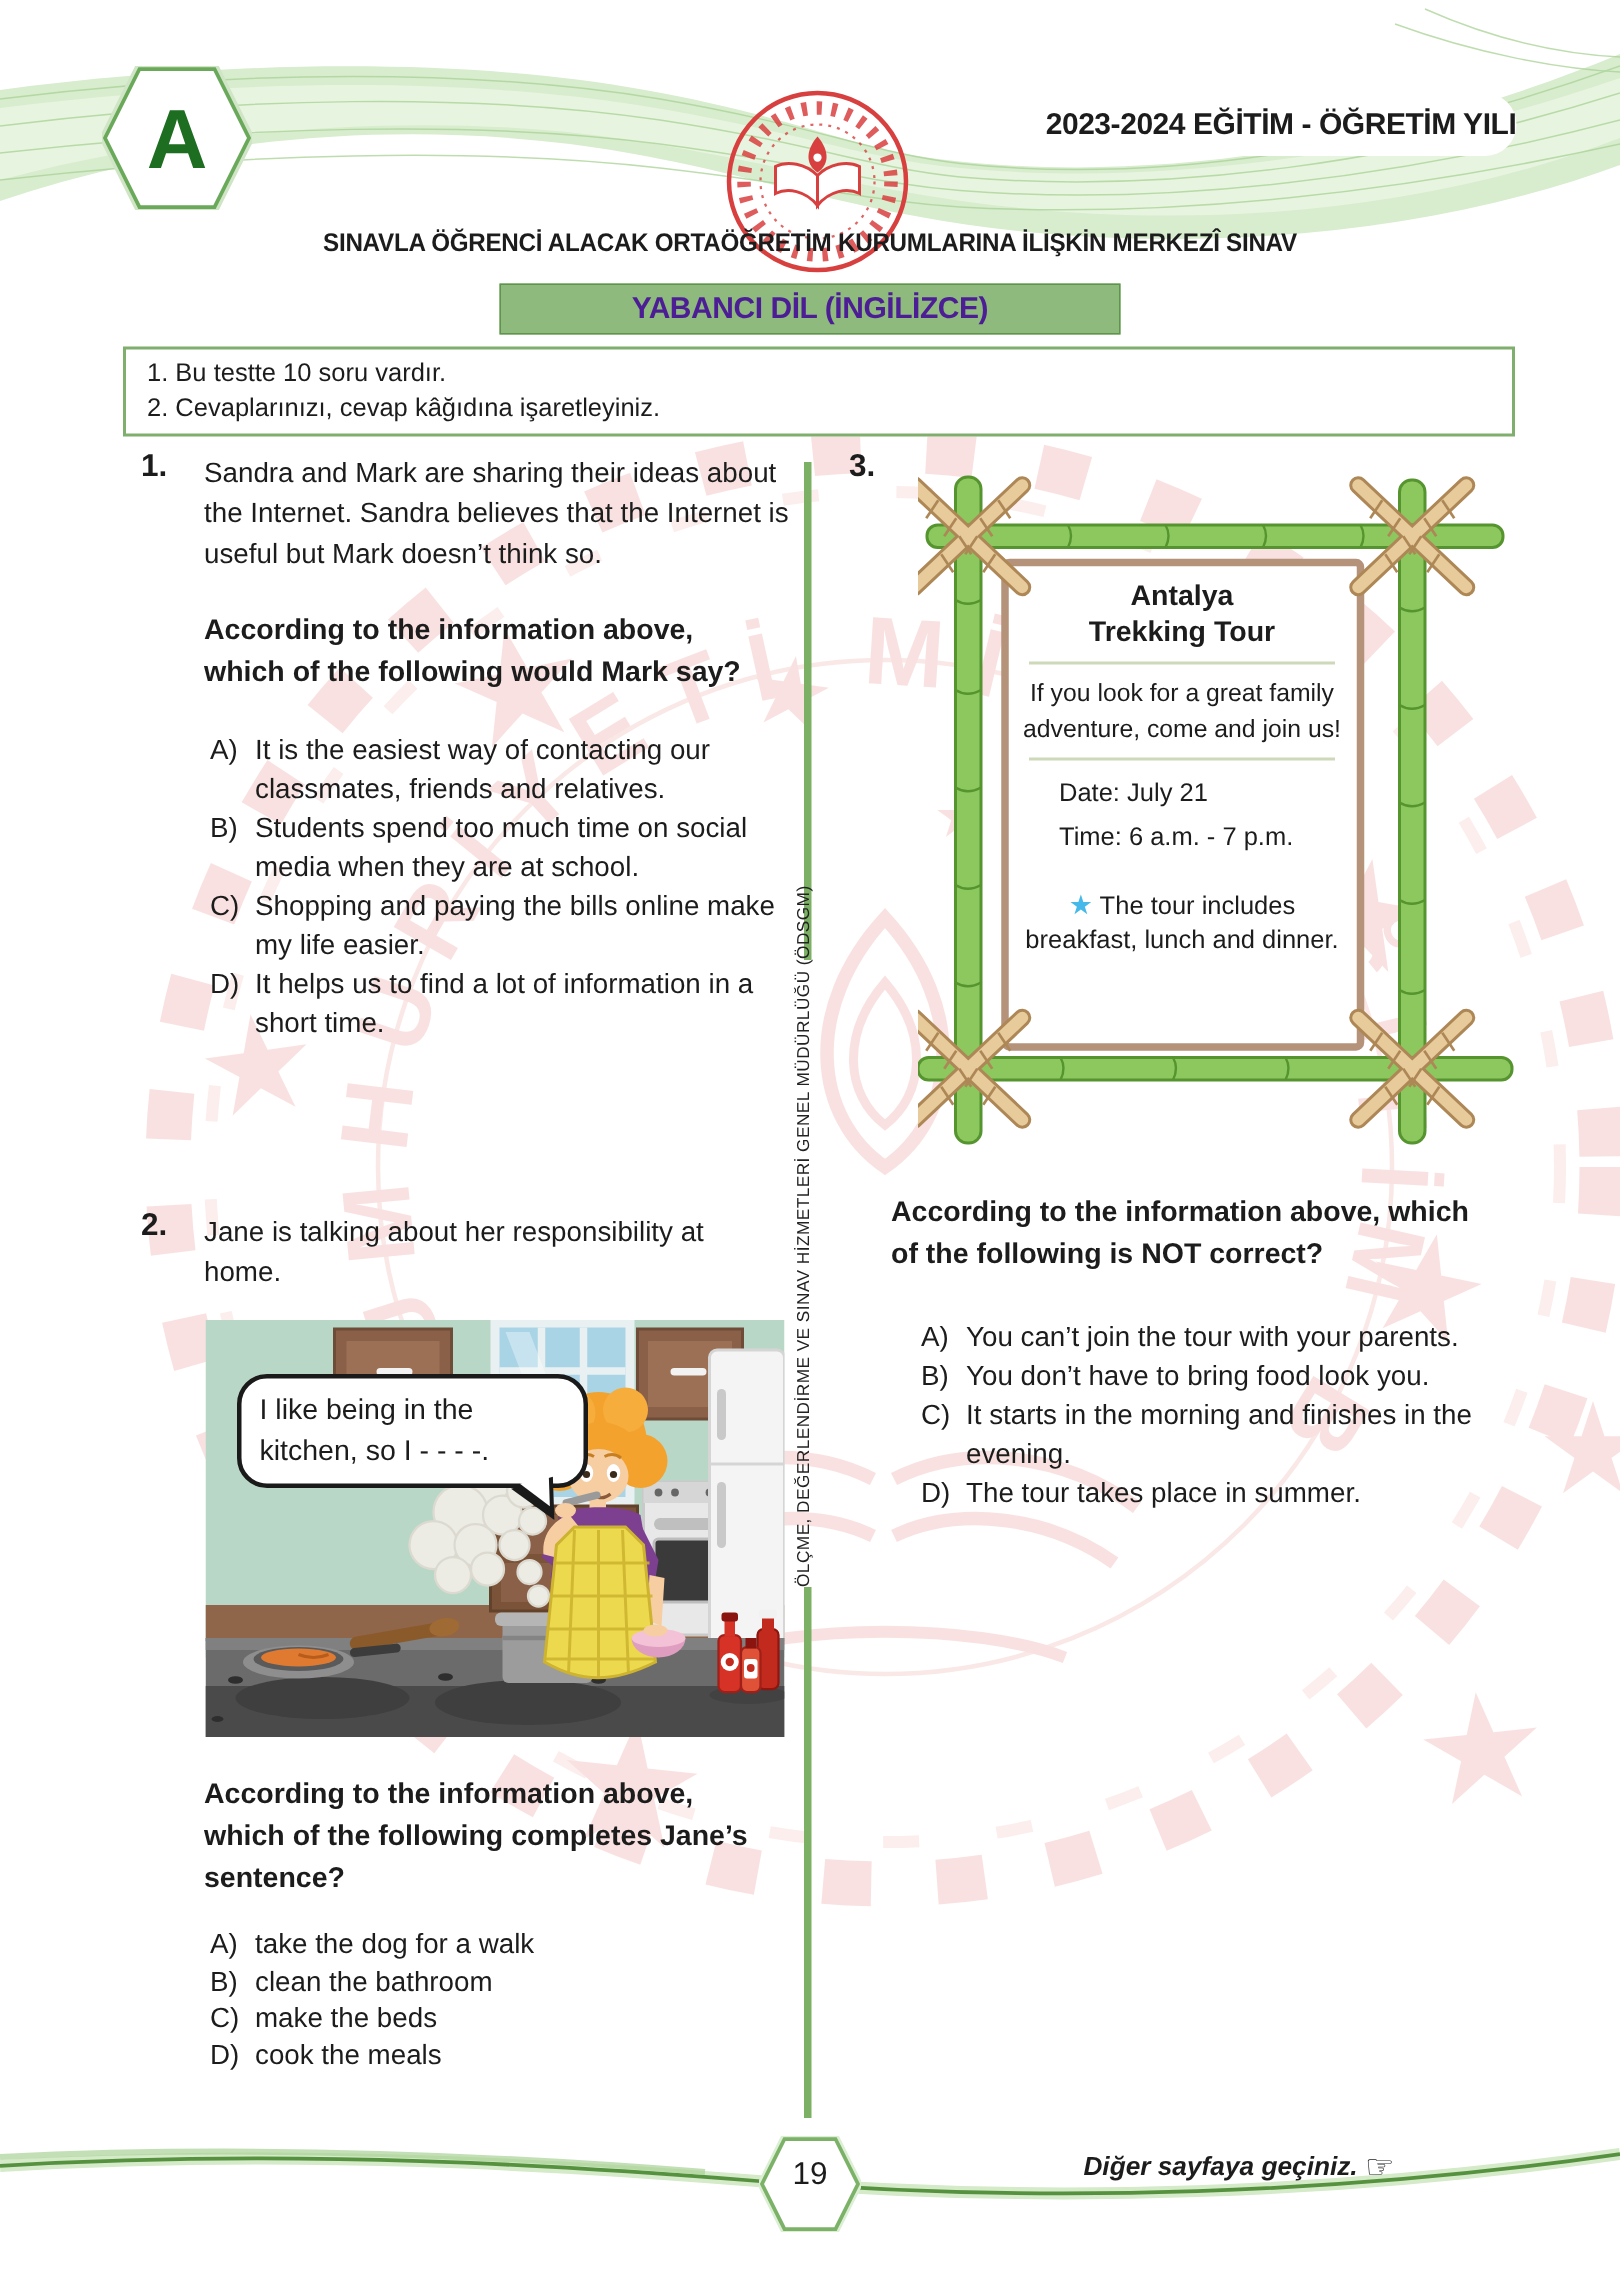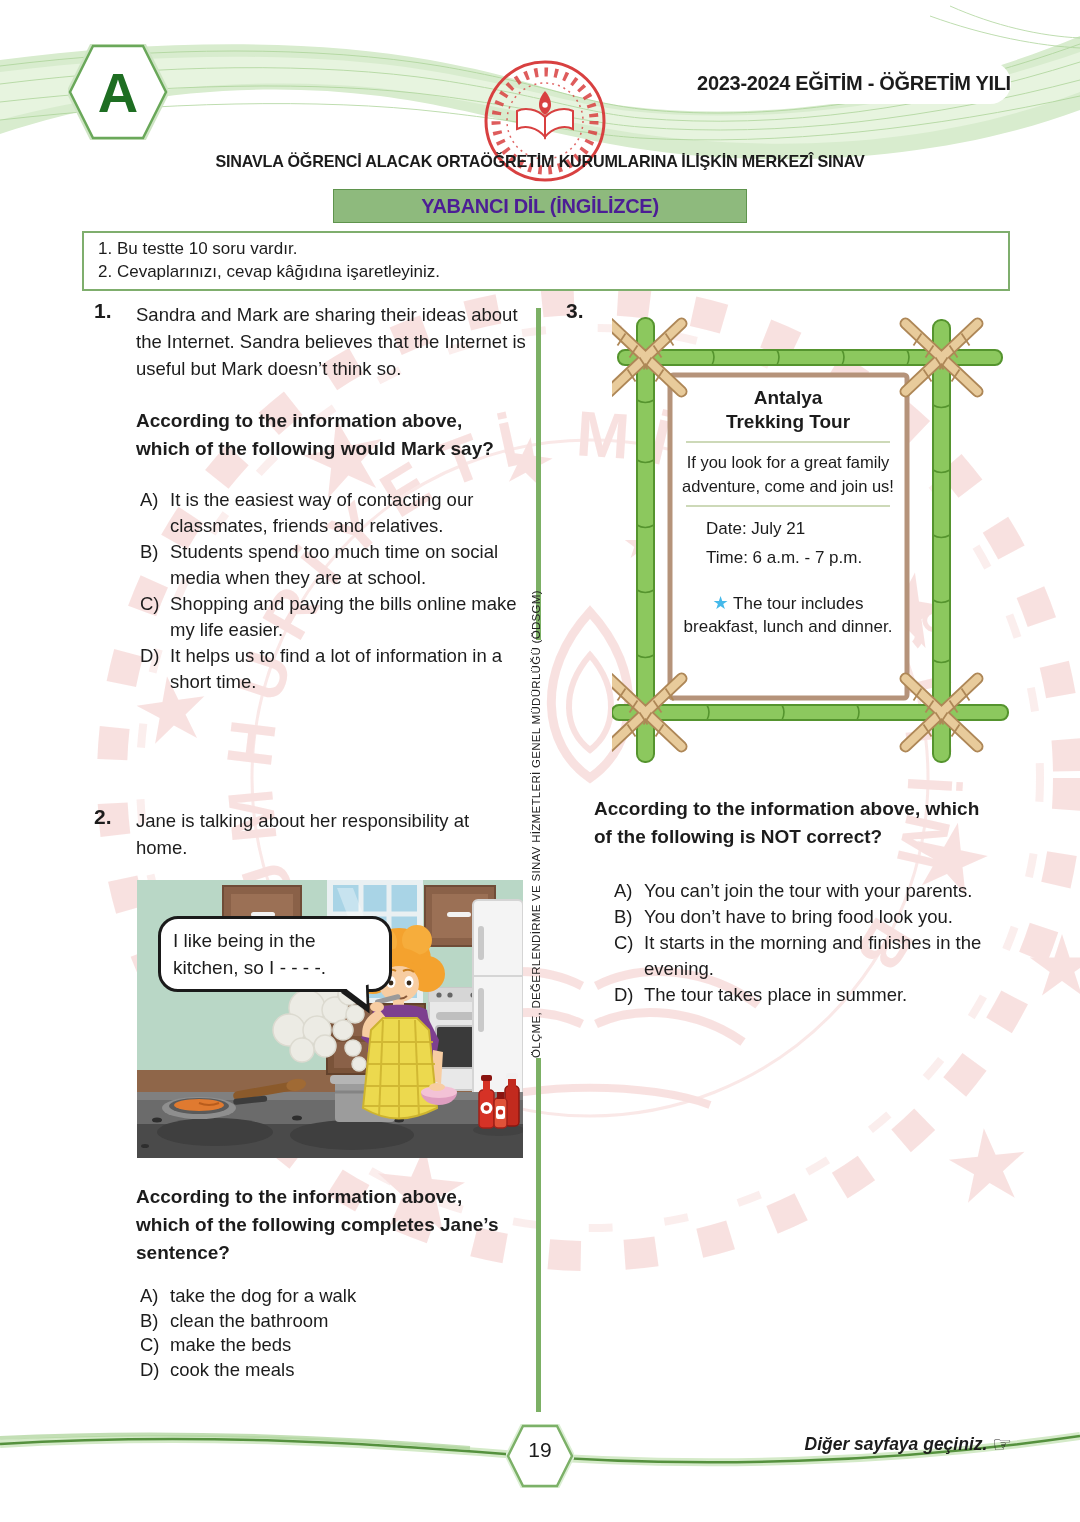--- a/index.html
+++ b/index.html
@@ -45,21 +45,21 @@
           border-width:28px 7px 0 22px;border-color:#1a1a1a transparent transparent transparent;transform:rotate(-16deg);}
   .bubble::after{content:'';position:absolute;right:20px;bottom:-17px;width:0;height:0;border-style:solid;
           border-width:20px 5px 0 15px;border-color:#ffffff transparent transparent transparent;transform:rotate(-16deg);}
   
   .divider{left:536px;width:5px;background:#7cb065;z-index:5;}
   .vtext{left:522px;top:640px;height:418px;width:28px;z-index:5;writing-mode:vertical-rl;transform:rotate(180deg);
          font-size:11.5px;letter-spacing:.3px;white-space:nowrap;color:#222;display:flex;align-items:center;}
   
   .page-hex-num{left:506px;top:1424px;width:68px;height:52px;display:flex;align-items:center;justify-content:center;
                 font-weight:normal;font-size:21px;z-index:8;text-align:right;}
-  .next-page{left:640px;top:1432px;width:372px;text-align:right;font-weight:bold;font-style:italic;font-size:17.5px;z-index:7;}
+  .next-page{left:640px;top:1432px;width:372px;text-align:center;font-weight:bold;font-style:italic;font-size:17.5px;z-index:7;}
   .next-page .hand{font-style:normal;font-size:22px;vertical-align:-2px;}
   .z1{z-index:1;} .z2{z-index:2;} .z6{z-index:6;} .z7{z-index:7;}
 </style>
 </head>
 <body>
 
 <svg class="abs z1" style="left:0;top:0" width="1080" height="1522" viewBox="0 0 1080 1522">
   <defs>
     <polygon id="wm-star" points="0,-1 0.2245,-0.309 0.951,-0.309 0.3633,0.118 0.5878,0.809 0,0.38 -0.5878,0.809 -0.3633,0.118 -0.951,-0.309 -0.2245,-0.309"></polygon>
     <path id="wm-arc" d="M347,980 A318,318 0 1 1 833,980" fill="none"></path>

